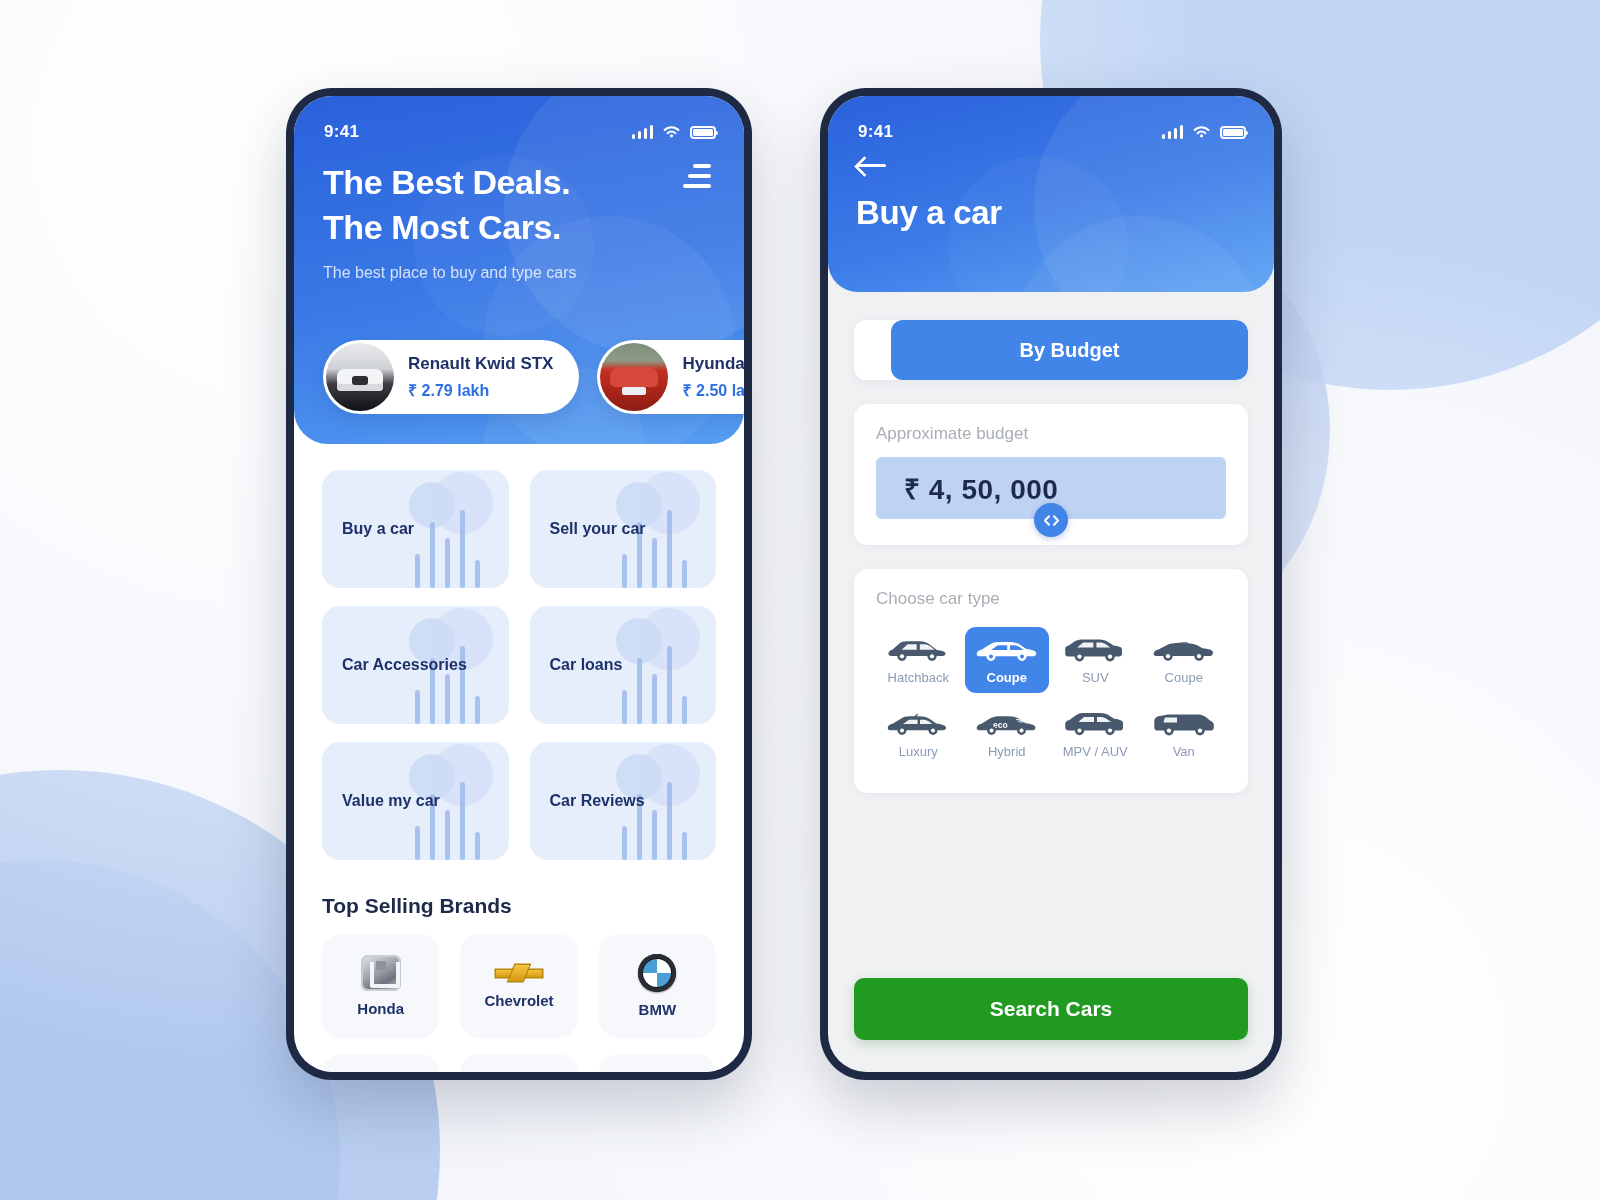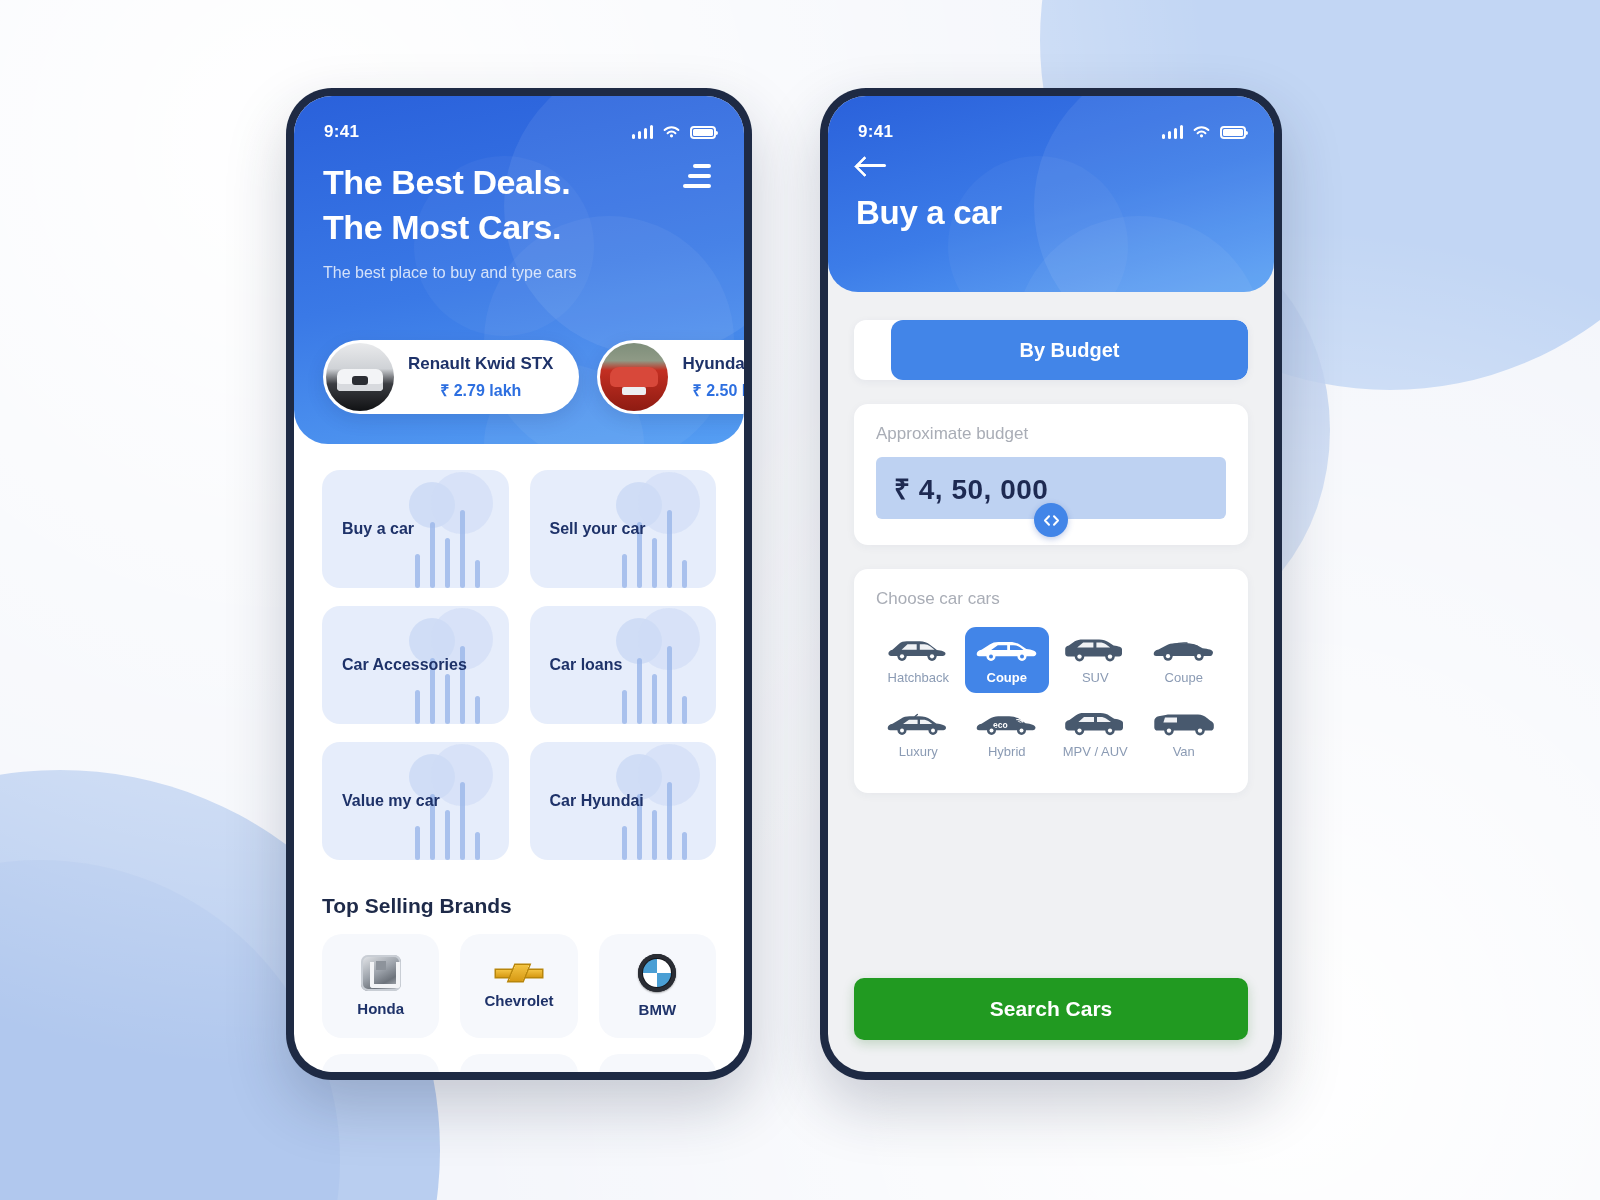--- a/index.html
+++ b/index.html
@@ -141,21 +141,21 @@
     padding-right: 26px;
     min-width: 243px;
     box-shadow: 0 6px 18px rgba(20,40,90,.13);
     flex-shrink: 0;
   }
   .car-photo {
     width: 68px; height: 68px; border-radius: 50%;
     margin: 3px 14px 3px 3px;
     flex-shrink: 0; overflow: hidden; position: relative;
   }
-  .car-text { white-space: nowrap; text-align: center; }
+  .car-text { white-space: nowrap; }
   .car-name { font-size: 17px; font-weight: bold; color: #1e3269; }
   .car-price { font-size: 16px; font-weight: bold; color: #2d6fe0; margin-top: 5px; }
 
   
   .ph-kwid { background: linear-gradient(180deg,#e9eaec 0%,#cfd2d6 38%,#3b3d42 60%,#111214 100%); }
   .ph-kwid::before {
     content:""; position:absolute; left:11px; top:26px; width:46px; height:22px;
     background:#f3f4f6; border-radius: 7px 7px 4px 4px;
     box-shadow: inset 0 -7px 0 #d8dade;
   }
@@ -297,21 +297,21 @@
     margin-top: 24px; background: #fff; border-radius: 14px;
     padding: 20px 22px 26px 22px;
     box-shadow: 0 2px 10px rgba(30,50,100,.05);
     flex-shrink: 0;
   }
   .panel-label { font-size: 17px; color: #a9adb6; }
   .budget-track {
     margin-top: 13px; position: relative;
     background: #bed2f2; border-radius: 6px;
     height: 62px; display: flex; align-items: center;
-    padding-left: 18px;
+    padding-left: 28px;
   }
   .budget-value { font-size: 28px; font-weight: bold; color: #1e2a52; letter-spacing: .5px; }
   .slider-knob {
     position: absolute; left: 50%; bottom: -18px; transform: translateX(-50%);
     width: 34px; height: 34px; border-radius: 50%;
     background: #4285e8;
     display: flex; align-items: center; justify-content: center;
     box-shadow: 0 2px 6px rgba(40,80,180,.3);
     color: #fff; font-size: 16px; font-weight: bold; letter-spacing: -1px;
   }
@@ -465,21 +465,21 @@
         <span class="c1"></span>
             <span class="c2"></span>
         <span class="bar b1"></span>
             <span class="bar b2"></span>
         <span class="bar b3"></span>
             <span class="bar b4"></span>
         <span class="bar b5"></span>
       </div>
     </div>
     <div class="menu-card">
-      <div class="menu-label">Car Hyundai</div>
+      <div class="menu-label">Car Reviews</div>
       <div class="deco">
         <span class="c1"></span>
             <span class="c2"></span>
         <span class="bar b1"></span>
             <span class="bar b2"></span>
         <span class="bar b3"></span>
             <span class="bar b4"></span>
         <span class="bar b5"></span>
       </div>
     </div>
@@ -559,21 +559,21 @@
         <div class="budget-value">₹ 4, 50, 000</div>
         <div class="slider-knob">
           <svg width="17" height="13" viewBox="0 0 17 13">
             <path d="M6 2.2L2 6.5l4 4.3M11 2.2l4 4.3-4 4.3" stroke="#fff" stroke-width="2" fill="none" stroke-linecap="round" stroke-linejoin="round"></path>
           </svg>
         </div>
       </div>
     </div>
 
     <div class="panel">
-      <div class="panel-label">Choose car cars</div>
+      <div class="panel-label">Choose car type</div>
       <div class="cartype-grid">
 
         <div class="ct">
           <svg width="62" height="28" viewBox="0 0 62 28">
             <path d="M4 20c-1.4 0-2.6-1-2.6-2.4 0-2 1.6-3.4 4-3.9l7-6.2C14 6 16.5 5.3 19.8 5.3h13c4 0 7.4 1.2 10.5 3.6l6.6 5.2c4.8.5 8.6 1.6 8.6 3.5 0 1.4-1.2 2.4-2.8 2.4z" fill="#48596e"></path>
             <path d="M20.5 8.2h9.2v5.6H14.6zM32.8 8.2h4.6c2.2 0 4 .7 5.8 2l4.4 3.6H32.8z" fill="#f0f2f5"></path>
             <circle cx="15" cy="20.3" r="4.6" fill="#48596e"></circle>
                   <circle cx="15" cy="20.3" r="2.1" fill="#fff"></circle>
             <circle cx="45" cy="20.3" r="4.6" fill="#48596e"></circle>
                   <circle cx="45" cy="20.3" r="2.1" fill="#fff"></circle>

